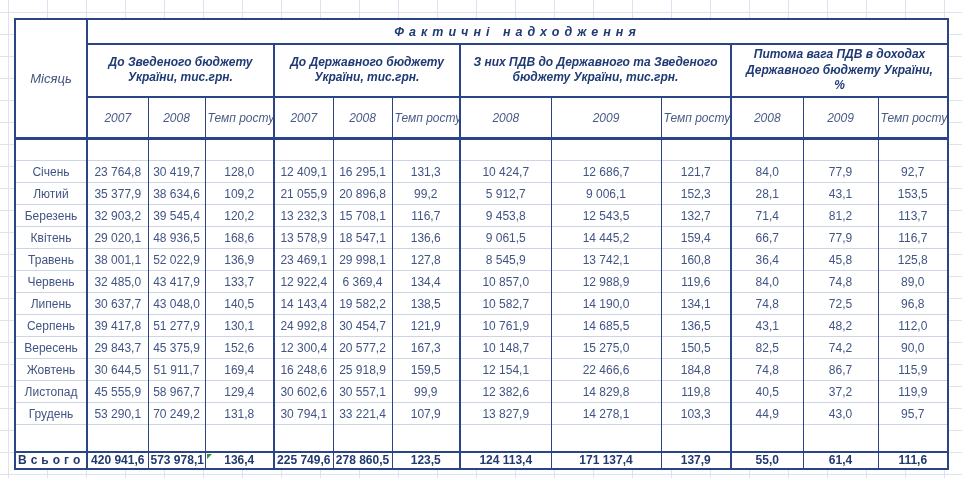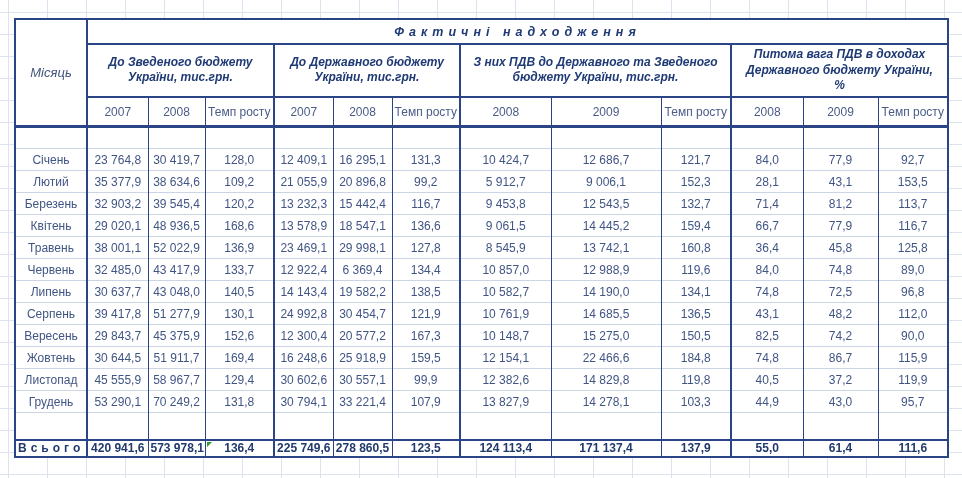--- a/index.html
+++ b/index.html
@@ -52,21 +52,21 @@
   }
   tr.group-row{height:41px;}
   tr.group-row th{
     font-style:italic;font-weight:bold;
     color:#1F3A74;
     border-bottom:2px solid #2B4485;
     padding:2px 10px;
     white-space:normal;
     line-height:1.3;
   }
-  tr.years-row{height:30px;}
+  tr.years-row{height:42px;font-style:italic;}
   tr.years-row th{
     font-weight:normal;
     color:#4A5B86;
     border-bottom:3px solid #2B4485;
   }
 
   
   tr.spacer-top{height:22px;}
   tr.spacer-bottom{height:27px;}
   tr.spacer-bottom td{border-top:1px solid #CBD5E6;}
@@ -182,21 +182,21 @@
           <td class="num gs"><span>28,1</span></td>
           <td class="num"><span>43,1</span></td>
           <td class="num"><span>153,5</span></td>
         </tr>
         <tr class="data-row">
           <td class="month">Березень</td>
           <td class="num gs"><span>32 903,2</span></td>
           <td class="num"><span>39 545,4</span></td>
           <td class="num"><span>120,2</span></td>
           <td class="num gs"><span>13 232,3</span></td>
-          <td class="num"><span>15 442,4</span></td>
+          <td class="num"><span>15 708,1</span></td>
           <td class="num"><span>116,7</span></td>
           <td class="num gs"><span>9 453,8</span></td>
           <td class="num"><span>12 543,5</span></td>
           <td class="num"><span>132,7</span></td>
           <td class="num gs"><span>71,4</span></td>
           <td class="num"><span>81,2</span></td>
           <td class="num"><span>113,7</span></td>
         </tr>
         <tr class="data-row">
           <td class="month">Квітень</td>

